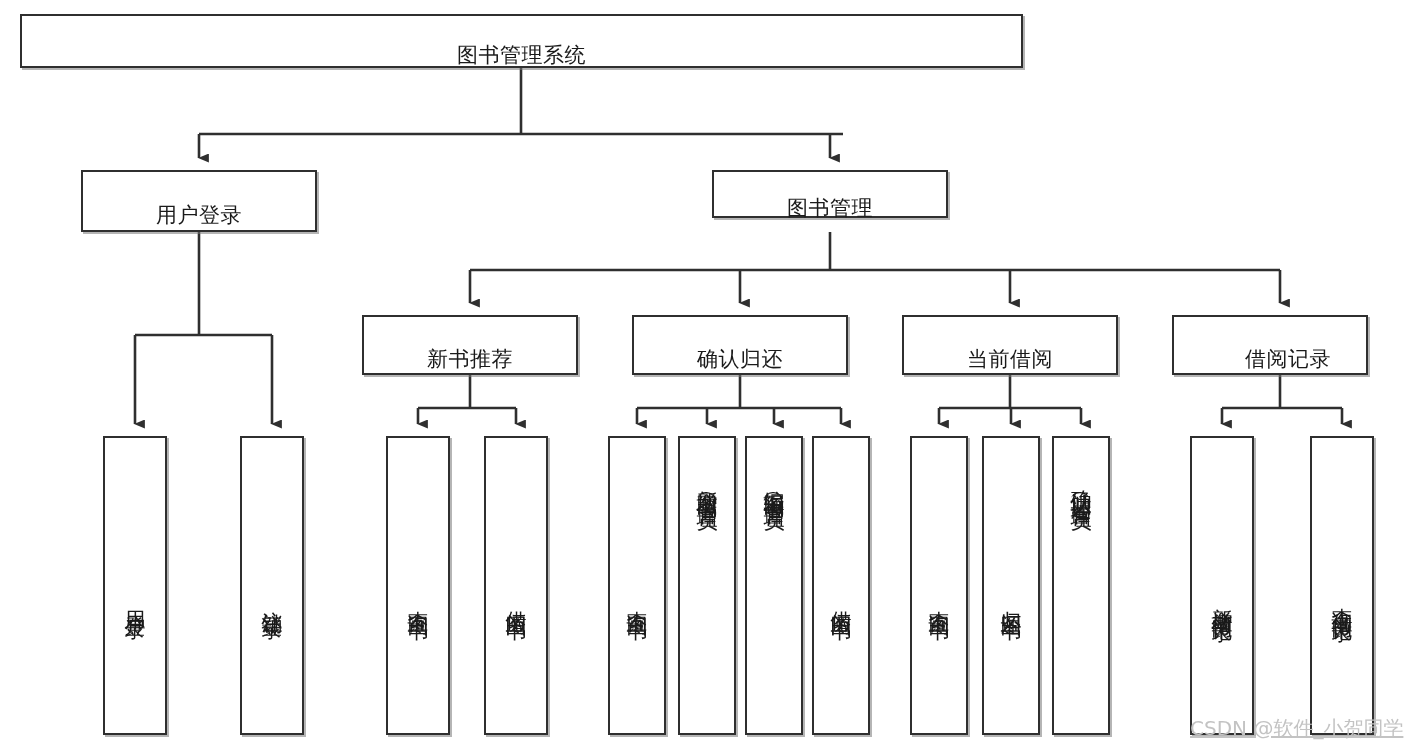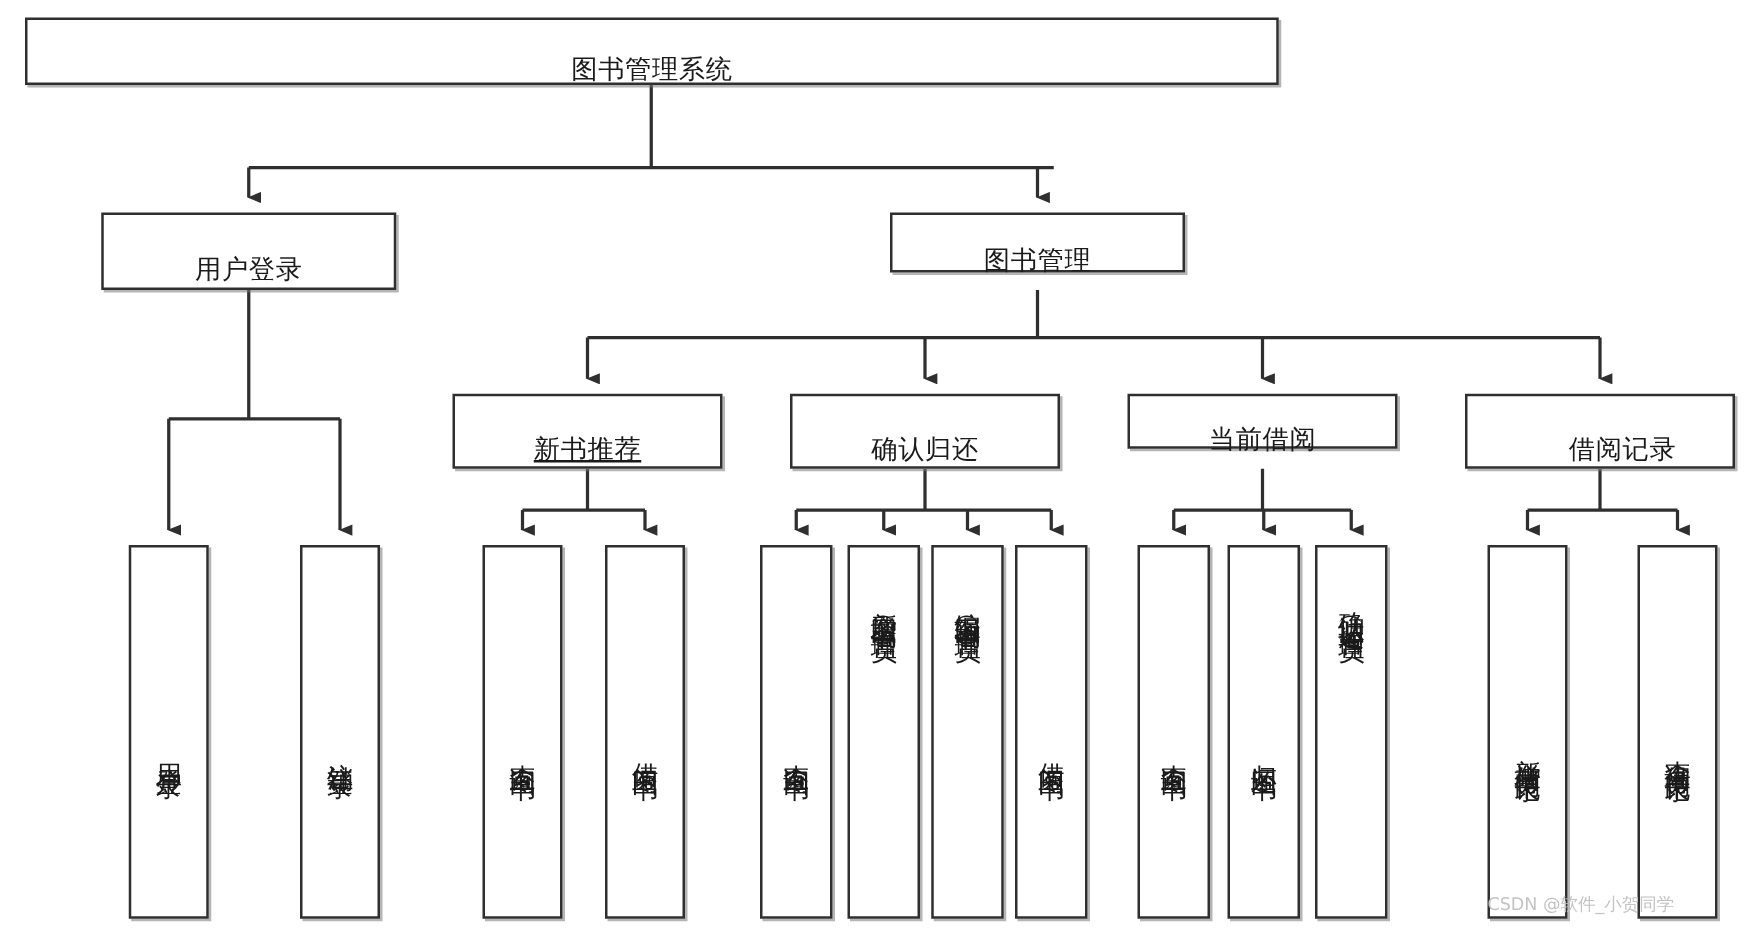--- a/index.html
+++ b/index.html
@@ -65,23 +65,24 @@
     line-height: 1.05;
     letter-spacing: 3px;
     max-height: 100%;
   }
   .node.vert.top .cap {
     align-self: flex-start;
   }
   .watermark {
     position: absolute;
     color: #c3c3c3;
-    font-size: 14px;
+    font-size: 20px;
     white-space: nowrap;
     user-select: none;
+    text-decoration: underline;
   }
 </style>
 </head>
 <body>
 
 <div id="canvas">
 
   <svg class="wires" viewBox="0 0 1405 747" xmlns="http://www.w3.org/2000/svg">
     <defs>
       <marker id="arrow" viewBox="0 0 10 12" refX="5" refY="11" markerWidth="9" markerHeight="11" orient="auto-start-reverse" markerUnits="userSpaceOnUse">
@@ -136,30 +137,30 @@
     <span class="cap">图书管理系统</span>
   </div>
 
   <div class="node horiz" style="left:81px; top:170px; width:236px; height:62px;">
     <span class="cap">用户登录</span>
   </div>
   <div class="node horiz" style="left:712px; top:170px; width:236px; height:48px;">
     <span class="cap">图书管理</span>
   </div>
 
-  <div class="node horiz" style="left:362px; top:315px; width:216px; height:60px;text-decoration:underline;">
+  <div class="node horiz" style="left:362px; top:315px; width:216px; height:60px;">
     <span class="cap">新书推荐</span>
   </div>
   <div class="node horiz" style="left:632px; top:315px; width:216px; height:60px;">
     <span class="cap">确认归还</span>
   </div>
-  <div class="node horiz" style="left:902px; top:315px; width:216px; height:44px;">
+  <div class="node horiz" style="left:902px; top:315px; width:216px; height:60px;">
     <span class="cap">当前借阅</span>
   </div>
-  <div class="node horiz" style="left:1172px; top:315px; width:216px; height:60px;padding-left:36px;">
+  <div class="node horiz" style="left:1172px; top:315px; width:196px; height:60px;padding-left:36px;">
     <span class="cap">借阅记录</span>
   </div>
 
   <div class="node vert" style="left:103px; top:436px; width:64px; height:299px;">
     <span class="cap">用户登录</span>
   </div>
   <div class="node vert" style="left:240px; top:436px; width:64px; height:299px;">
     <span class="cap">注销登录</span>
   </div>
 

